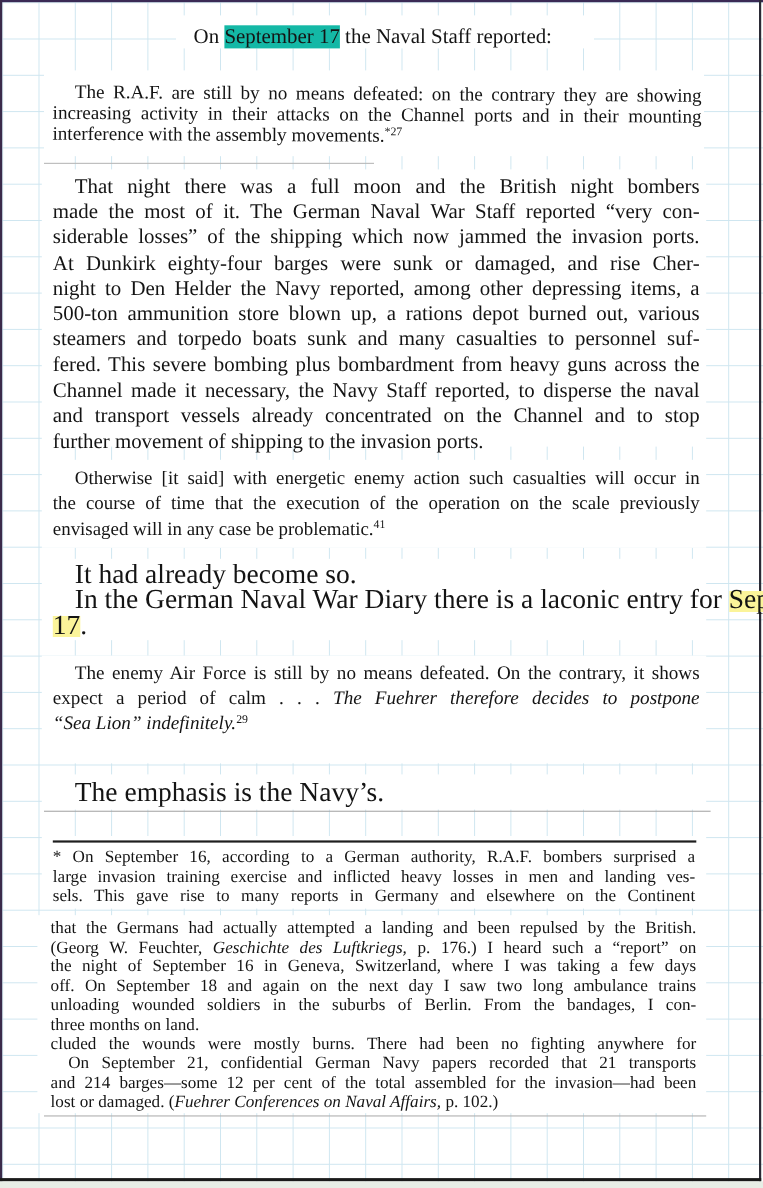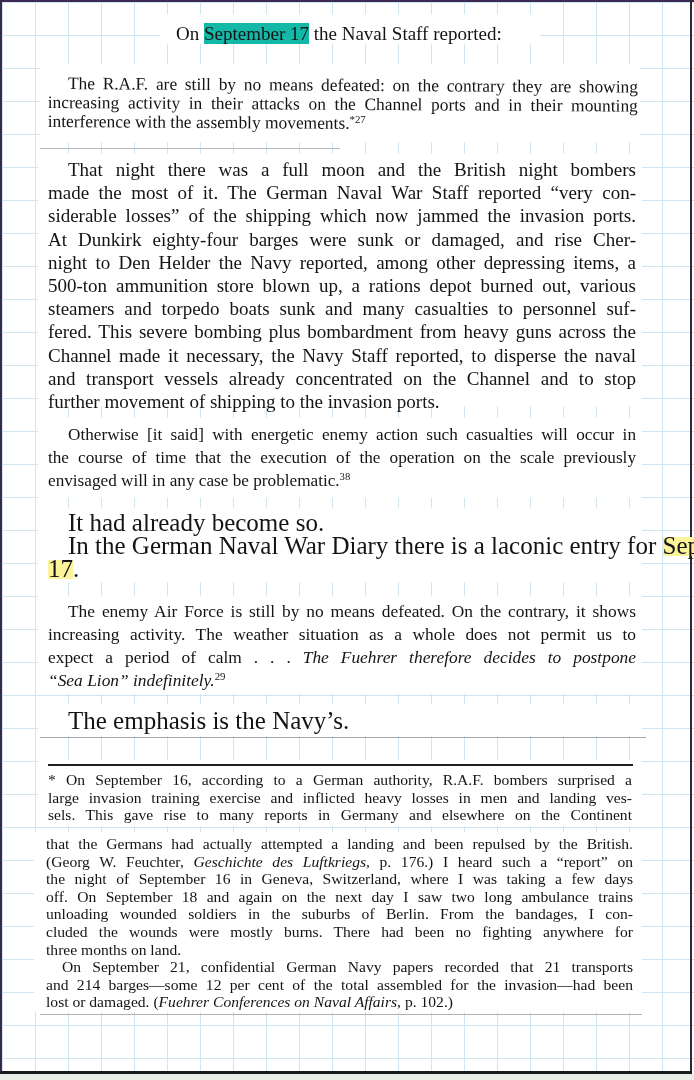--- a/index.html
+++ b/index.html
@@ -79,34 +79,33 @@
   <span class="line">fered.  This severe bombing plus bombardment from heavy guns across the</span>
   <span class="line">Channel made it necessary, the Navy Staff reported, to disperse the naval</span>
   <span class="line">and transport vessels already concentrated on the Channel and to stop</span>
   <span class="line last">further movement of shipping to the invasion ports.</span>
 </div>
 
 <div class="clip" style="left:38px; top:418px; width:604px; height:80px;"></div>
 <div class="quote2" style="position:absolute; left:48px; top:423px; width:588px;">
   <span class="line indent">Otherwise [it said] with energetic enemy action such casualties will occur in</span>
   <span class="line">the course of time that the execution of the operation on the scale previously</span>
-  <span class="line last"><span>envisaged will in any case be problematic.</span><sup>38</sup></span>
+  <span class="line last"><span>envisaged will in any case be problematic.</span><sup>41</sup></span>
 </div>
 
 <div class="clip" style="left:38px; top:508px; width:604px; height:74px;"></div>
 <div class="body2" style="position:absolute; left:48px; top:511px; width:588px;">
   <span class="line last indent">It had already become so.</span>
   <span class="line indent"><span>In the German Naval War Diary there is a laconic entry for </span><span class="hl2">September</span></span>
   <span class="line last"><span class="hl2">17</span><span>.</span></span>
 </div>
 
 <div class="clip" style="left:38px; top:596px; width:604px; height:98px;"></div>
 <div class="quote3" style="position:absolute; left:48px; top:600px; width:588px;">
   <span class="line indent">The enemy Air Force is still by no means defeated.  On the contrary, it shows</span>
-  <span class="line">increasing activity.  The weather situation as a whole does not permit us to</span>
   <span class="line"><span>expect a period of calm . . . </span><i>The Fuehrer therefore decides to postpone</i></span>
   <span class="line last"><i>“Sea Lion” indefinitely.</i><sup>29</sup></span>
 </div>
 
 <div class="clip" style="left:38px; top:704px; width:604px; height:32px;"></div>
 <div class="t body2" style="left:68px; top:709px;">The emphasis is the Navy’s.</div>
 <div class="rule" style="left:40px; top:737px; width:606px; background:#a8a8a8;"></div>
 
 <div class="clip" style="left:38px; top:760px; width:604px; height:66px;"></div>
 <div class="rule-dark" style="left:48px; top:764px; width:585px;"></div>
@@ -116,19 +115,19 @@
   <span class="line">sels.  This gave rise to many reports in Germany and elsewhere on the Continent</span>
 </div>
 
 <div class="clip" style="left:34px; top:832px; width:608px; height:180px;"></div>
 <div class="fn2" style="position:absolute; left:46px; top:835px; width:587px;">
   <span class="line">that the Germans had actually attempted a landing and been repulsed by the British.</span>
   <span class="line"><span>(Georg W. Feuchter, </span><i>Geschichte des Luftkriegs,</i><span> p. 176.)  I heard such a “report” on</span></span>
   <span class="line">the night of September 16 in Geneva, Switzerland, where I was taking a few days</span>
   <span class="line">off.  On September 18 and again on the next day I saw two long ambulance trains</span>
   <span class="line">unloading wounded soldiers in the suburbs of Berlin.  From the bandages, I con-</span>
+  <span class="line last">three months on land.</span>
   <span class="line">cluded the wounds were mostly burns.  There had been no fighting anywhere for</span>
-  <span class="line last">three months on land.</span>
   <span class="line indent" style="padding-left:16px;">On September 21, confidential German Navy papers recorded that 21 transports</span>
   <span class="line">and 214 barges—some 12 per cent of the total assembled for the invasion—had been</span>
   <span class="line last"><span>lost or damaged.  (</span><i>Fuehrer Conferences on Naval Affairs,</i><span> p. 102.)</span></span>
 </div>
 <div class="rule" style="left:40px; top:1014px; width:602px; background:#b0b0b0;"></div>
 
 </body></html>

